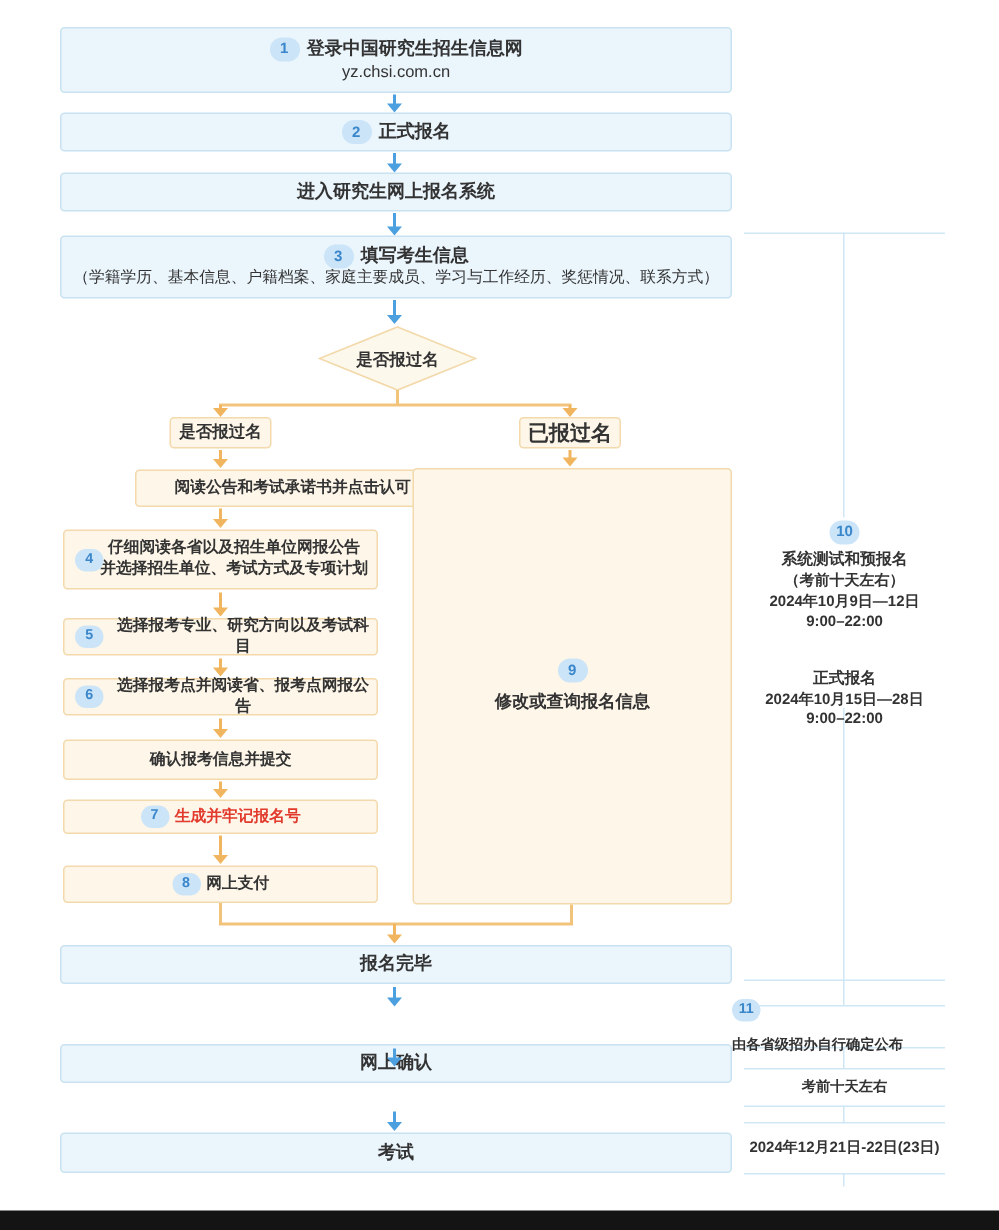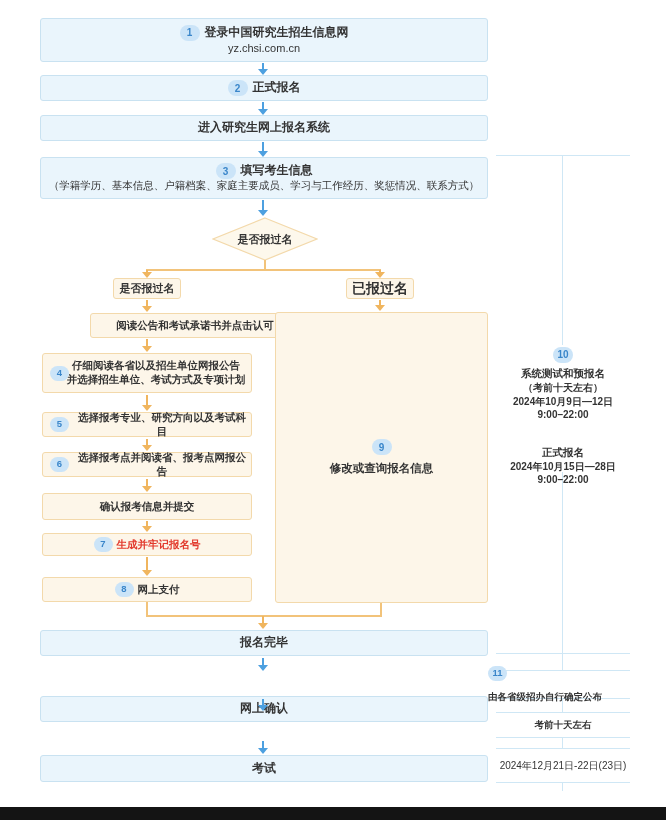--- a/index.html
+++ b/index.html
@@ -200,18 +200,18 @@
   <div class="side" style="left:488px;top:672px;width:150px;height:26px;flex-direction:column;justify-content:center;gap:10px;align-items:flex-start;">
     <span class="badge sm">11</span>
     <span style="font-size:9.5px;">由各省级招办自行确定公布</span>
   </div>
 
   <div class="side" style="left:488px;top:713px;width:150px;height:24px;justify-content:center;">
     <span style="font-size:9.5px;">考前十天左右</span>
   </div>
 
   <div class="side" style="left:488px;top:749px;width:150px;height:33px;justify-content:center;">
-    <span style="font-size:10px;font-weight:400;">2024年12月21日-22日(23日)</span>
+    <span style="font-size:10px;font-weight:700;">2024年12月21日-22日(23日)</span>
   </div>
 
   <div class="bar" style="left:0;top:807px;width:666px;height:13px;"></div>
 
 </div>
 
 </body></html>

